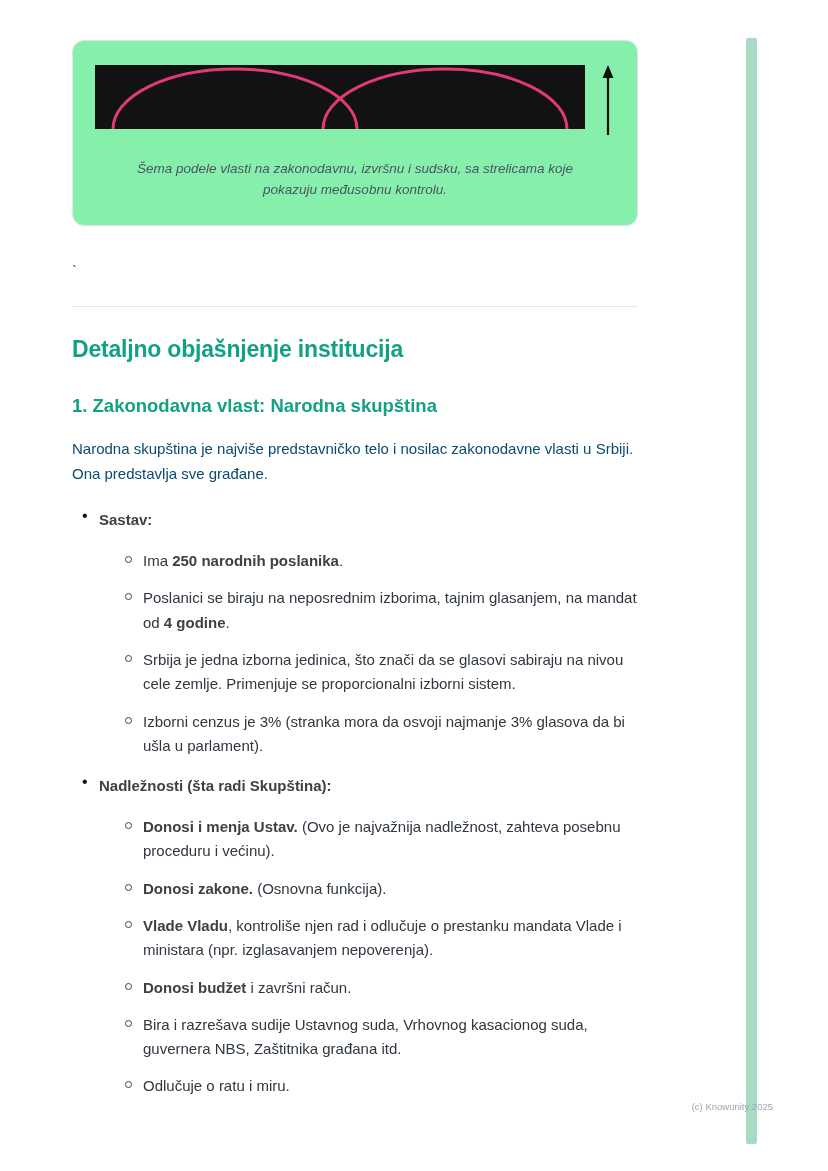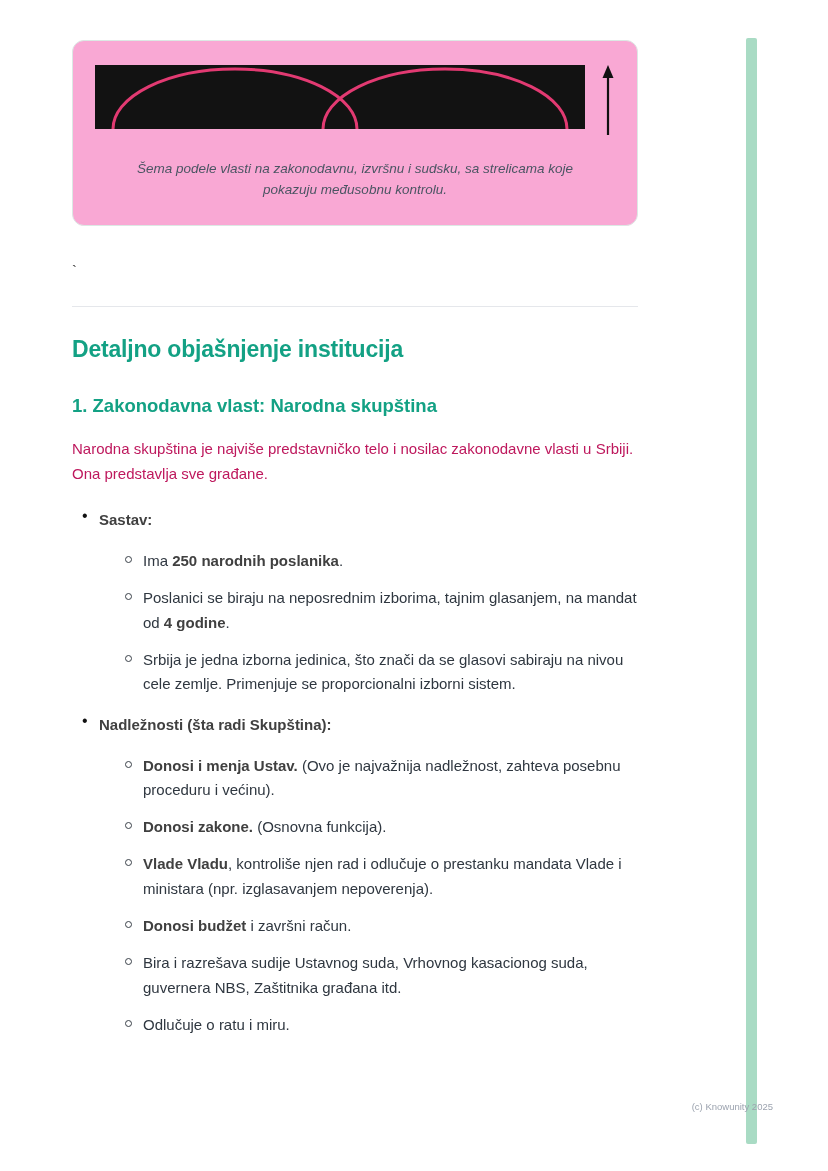--- a/index.html
+++ b/index.html
@@ -8,21 +8,21 @@
     font-family:"Liberation Sans",sans-serif;color:#2f3740;
   }
   .scroll-track{
     position:absolute;left:746px;top:38px;width:11px;height:1106px;
     background:#a9dbc4;border-radius:2px;
   }
   .content{position:absolute;left:72px;top:40px;width:566px;}
 
   
   .figure-card{
-    margin:0;border:1px solid #dce8e4;border-radius:12px;background:#f9a8d4;
+    margin:0;border:1px solid #dce8e4;border-radius:12px;background:#86efac;
     padding:24px 20px 24px;
   }
   .figure-image{display:flex;align-items:stretch;gap:16px;padding:0 2px;}
   .banner-svg{flex:1 1 auto;height:72px;display:block;}
   .arrow-svg{flex:0 0 14px;height:72px;display:block;}
   .figure-card figcaption{
     margin:22px auto 0;max-width:482px;text-align:center;font-style:italic;
     color:#4b5563;font-size:13.5px;line-height:1.55;
   }
 
@@ -30,21 +30,21 @@
 
   .divider{margin:26px 0 0;border:none;border-top:1px solid #e5e7eb;height:0;}
 
   .section-title{
     margin:28px 0 16px;font-size:23px;line-height:1.25;font-weight:700;
     color:#13a184;letter-spacing:-0.2px;
   }
   .subsection-title{
     margin:30px 0 0;font-size:18.5px;line-height:1.3;font-weight:700;color:#13a184;
   }
-  .intro{margin:18px 0 0;font-size:15px;line-height:1.68;color:#be185d;}
+  .intro{margin:18px 0 0;font-size:15px;line-height:1.68;color:#0c4a6e;}
 
   ul.main-list{margin:22px 0 0;padding:0 0 0 10px;list-style:none;}
   li.l1{position:relative;padding-left:17px;margin-bottom:16px;}
   li.l1::before{content:"\2022";position:absolute;left:0;top:-1px;font-size:16px;color:#111;}
   .l1-label{font-weight:700;font-size:15px;color:#404040;line-height:1.6;}
   ul.l2-list{list-style:none;margin:17px 0 0;padding:0 0 0 26px;}
   li.l2{
     position:relative;padding-left:18px;margin-bottom:13px;
     font-size:15px;line-height:1.62;color:#2f3740;max-width:516px;
   }
@@ -90,20 +90,21 @@
 
     <h2 class="subsection-title">1. Zakonodavna vlast: Narodna skupština</h2>
 
     <p class="intro">Narodna skupština je najviše predstavničko telo i nosilac zakonodavne vlasti u Srbiji. Ona predstavlja sve građane.</p>
 
     <ul class="main-list" id="main-list">
         <li class="l1"><span class="l1-label">Sastav:</span><ul class="l2-list">
             <li class="l2"><span>Ima </span><span class="b">250 narodnih poslanika</span><span>.</span></li>
             <li class="l2"><span>Poslanici se biraju na neposrednim izborima, tajnim glasanjem, na mandat od </span><span class="b">4 godine</span><span>.</span></li>
             <li class="l2"><span>Srbija je jedna izborna jedinica, što znači da se glasovi sabiraju na nivou cele zemlje. Primenjuje se proporcionalni izborni sistem.</span></li>
+            <li class="l2"><span>Izborni cenzus je 3% (stranka mora da osvoji najmanje 3% glasova da bi ušla u parlament).</span></li>
           </ul></li>
         <li class="l1"><span class="l1-label">Nadležnosti (šta radi Skupština):</span><ul class="l2-list">
             <li class="l2"><span class="b">Donosi i menja Ustav.</span><span> (Ovo je najvažnija nadležnost, zahteva posebnu proceduru i većinu).</span></li>
             <li class="l2"><span class="b">Donosi zakone.</span><span> (Osnovna funkcija).</span></li>
             <li class="l2"><span class="b">Vlade Vladu</span><span>, kontroliše njen rad i odlučuje o prestanku mandata Vlade i ministara (npr. izglasavanjem nepoverenja).</span></li>
             <li class="l2"><span class="b">Donosi budžet</span><span> i završni račun.</span></li>
             <li class="l2"><span>Bira i razrešava sudije Ustavnog suda, Vrhovnog kasacionog suda, guvernera NBS, Zaštitnika građana itd.</span></li>
             <li class="l2"><span>Odlučuje o ratu i miru.</span></li>
           </ul></li>
       </ul>

